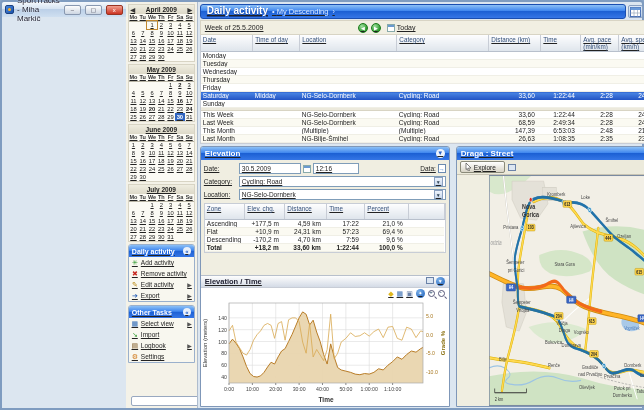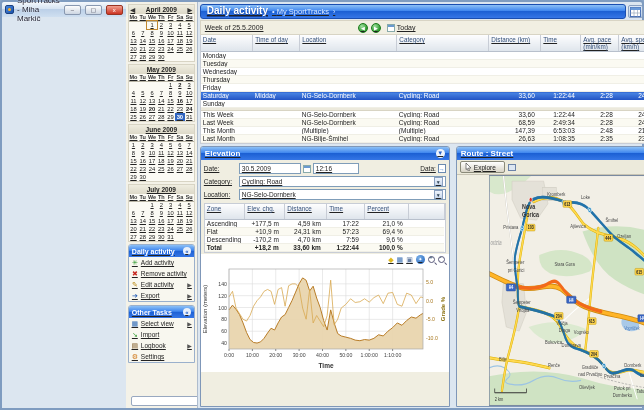--- a/index.html
+++ b/index.html
@@ -459,21 +459,21 @@
           <line x1="5.6" y1="5.6" x2="8.2" y2="8.2" stroke="#4a6a9a" stroke-width="1.4"></line>
         </svg>
         <input class="search-input" placeholder="" style="">
       </div>
     </div>
 
     <div class="main">
       <div class="hdr-row">
         <div class="hdr-bar">
           <span class="hdr-title">Daily activity</span>
-          <span class="hdr-sub">• <span>My SportTracks</span></span>
+          <span class="hdr-sub">• <span>My Descending</span></span>
           <span class="hdr-caret">›</span>
         </div>
         <div class="tb-icons">
           <span class="tbtn pressed">
             <svg width="11" height="10" viewBox="0 0 11 10">
               <rect x="0.5" y="0.5" width="10" height="9" fill="#fff" stroke="#4a72b8"></rect>
               <rect x="0.5" y="0.5" width="10" height="2.5" fill="#6a9ad8"></rect>
               <line x1="4" y1="3" x2="4" y2="9.5" stroke="#9ab" stroke-width="0.7"></line>
               <line x1="7.5" y1="3" x2="7.5" y2="9.5" stroke="#9ab" stroke-width="0.7"></line>
               <line x1="0.5" y1="6" x2="10.5" y2="6" stroke="#9ab" stroke-width="0.7"></line>
@@ -762,20 +762,27 @@
                     <td class="">Total</td>
                     <td class="num">+18,2 m</td>
                     <td class="num">33,60 km</td>
                     <td class="num">1:22:44</td>
                     <td class="num">100,0 %</td>
                     <td></td>
                   </tr>
                 </tbody>
             </table>
           </div>
+          <div class="subhead">
+            <span>Elevation / Time</span>
+            <span class="ph-right">
+              <span class="sq-ico"></span>
+              <span class="circ-sm">▼</span>
+            </span>
+          </div>
           <div class="chart-tools">
             <span class="ct" style="color:#e0b820">◆</span>
             <span class="ct" style="color:#4a7ab8">▦</span>
             <span class="ct" style="color:#6a82a8">▣</span>
             <span class="circ-sm">✦</span>
             <span class="mag plus"></span>
             <span class="mag minus"></span>
           </div>
           <div class="chart-wrap">
             <svg id="elev-chart" width="248" height="106" viewBox="0 0 248 106">
@@ -826,21 +833,21 @@
                 <text x="225" y="74.83720930232558" font-size="5.2" fill="#a87820">-10.0</text>
                 <text x="125" y="103" text-anchor="middle" font-size="6.5" font-weight="bold" fill="#333">Time</text>
                 <text x="6" y="44" text-anchor="middle" font-size="6" fill="#333" transform="rotate(-90 6 44)">Elevation (meters)</text>
                 <text x="244" y="44" text-anchor="middle" font-size="6" font-weight="bold" fill="#8a7010" transform="rotate(-90 244 44)">Grade %</text>
               </svg>
           </div>
         </div>
 
         <div class="panel route-panel">
           <div class="panel-head">
-            <span>Route : Street</span>
+            <span>Draga : Street</span>
             <span class="ph-right">
               <span class="win-ico"></span>
               <span class="circ-dd">▼</span>
             </span>
           </div>
           <div class="route-tools">
             <span class="explore-btn">
               <svg width="7" height="8" viewBox="0 0 7 8">
                 <path d="M1,0 L6,5 L3.5,5 L4.5,7.5 L3.3,8 L2.3,5.5 L1,6.5 Z" fill="#fff" stroke="#333" stroke-width="0.6"></path>
               </svg>

